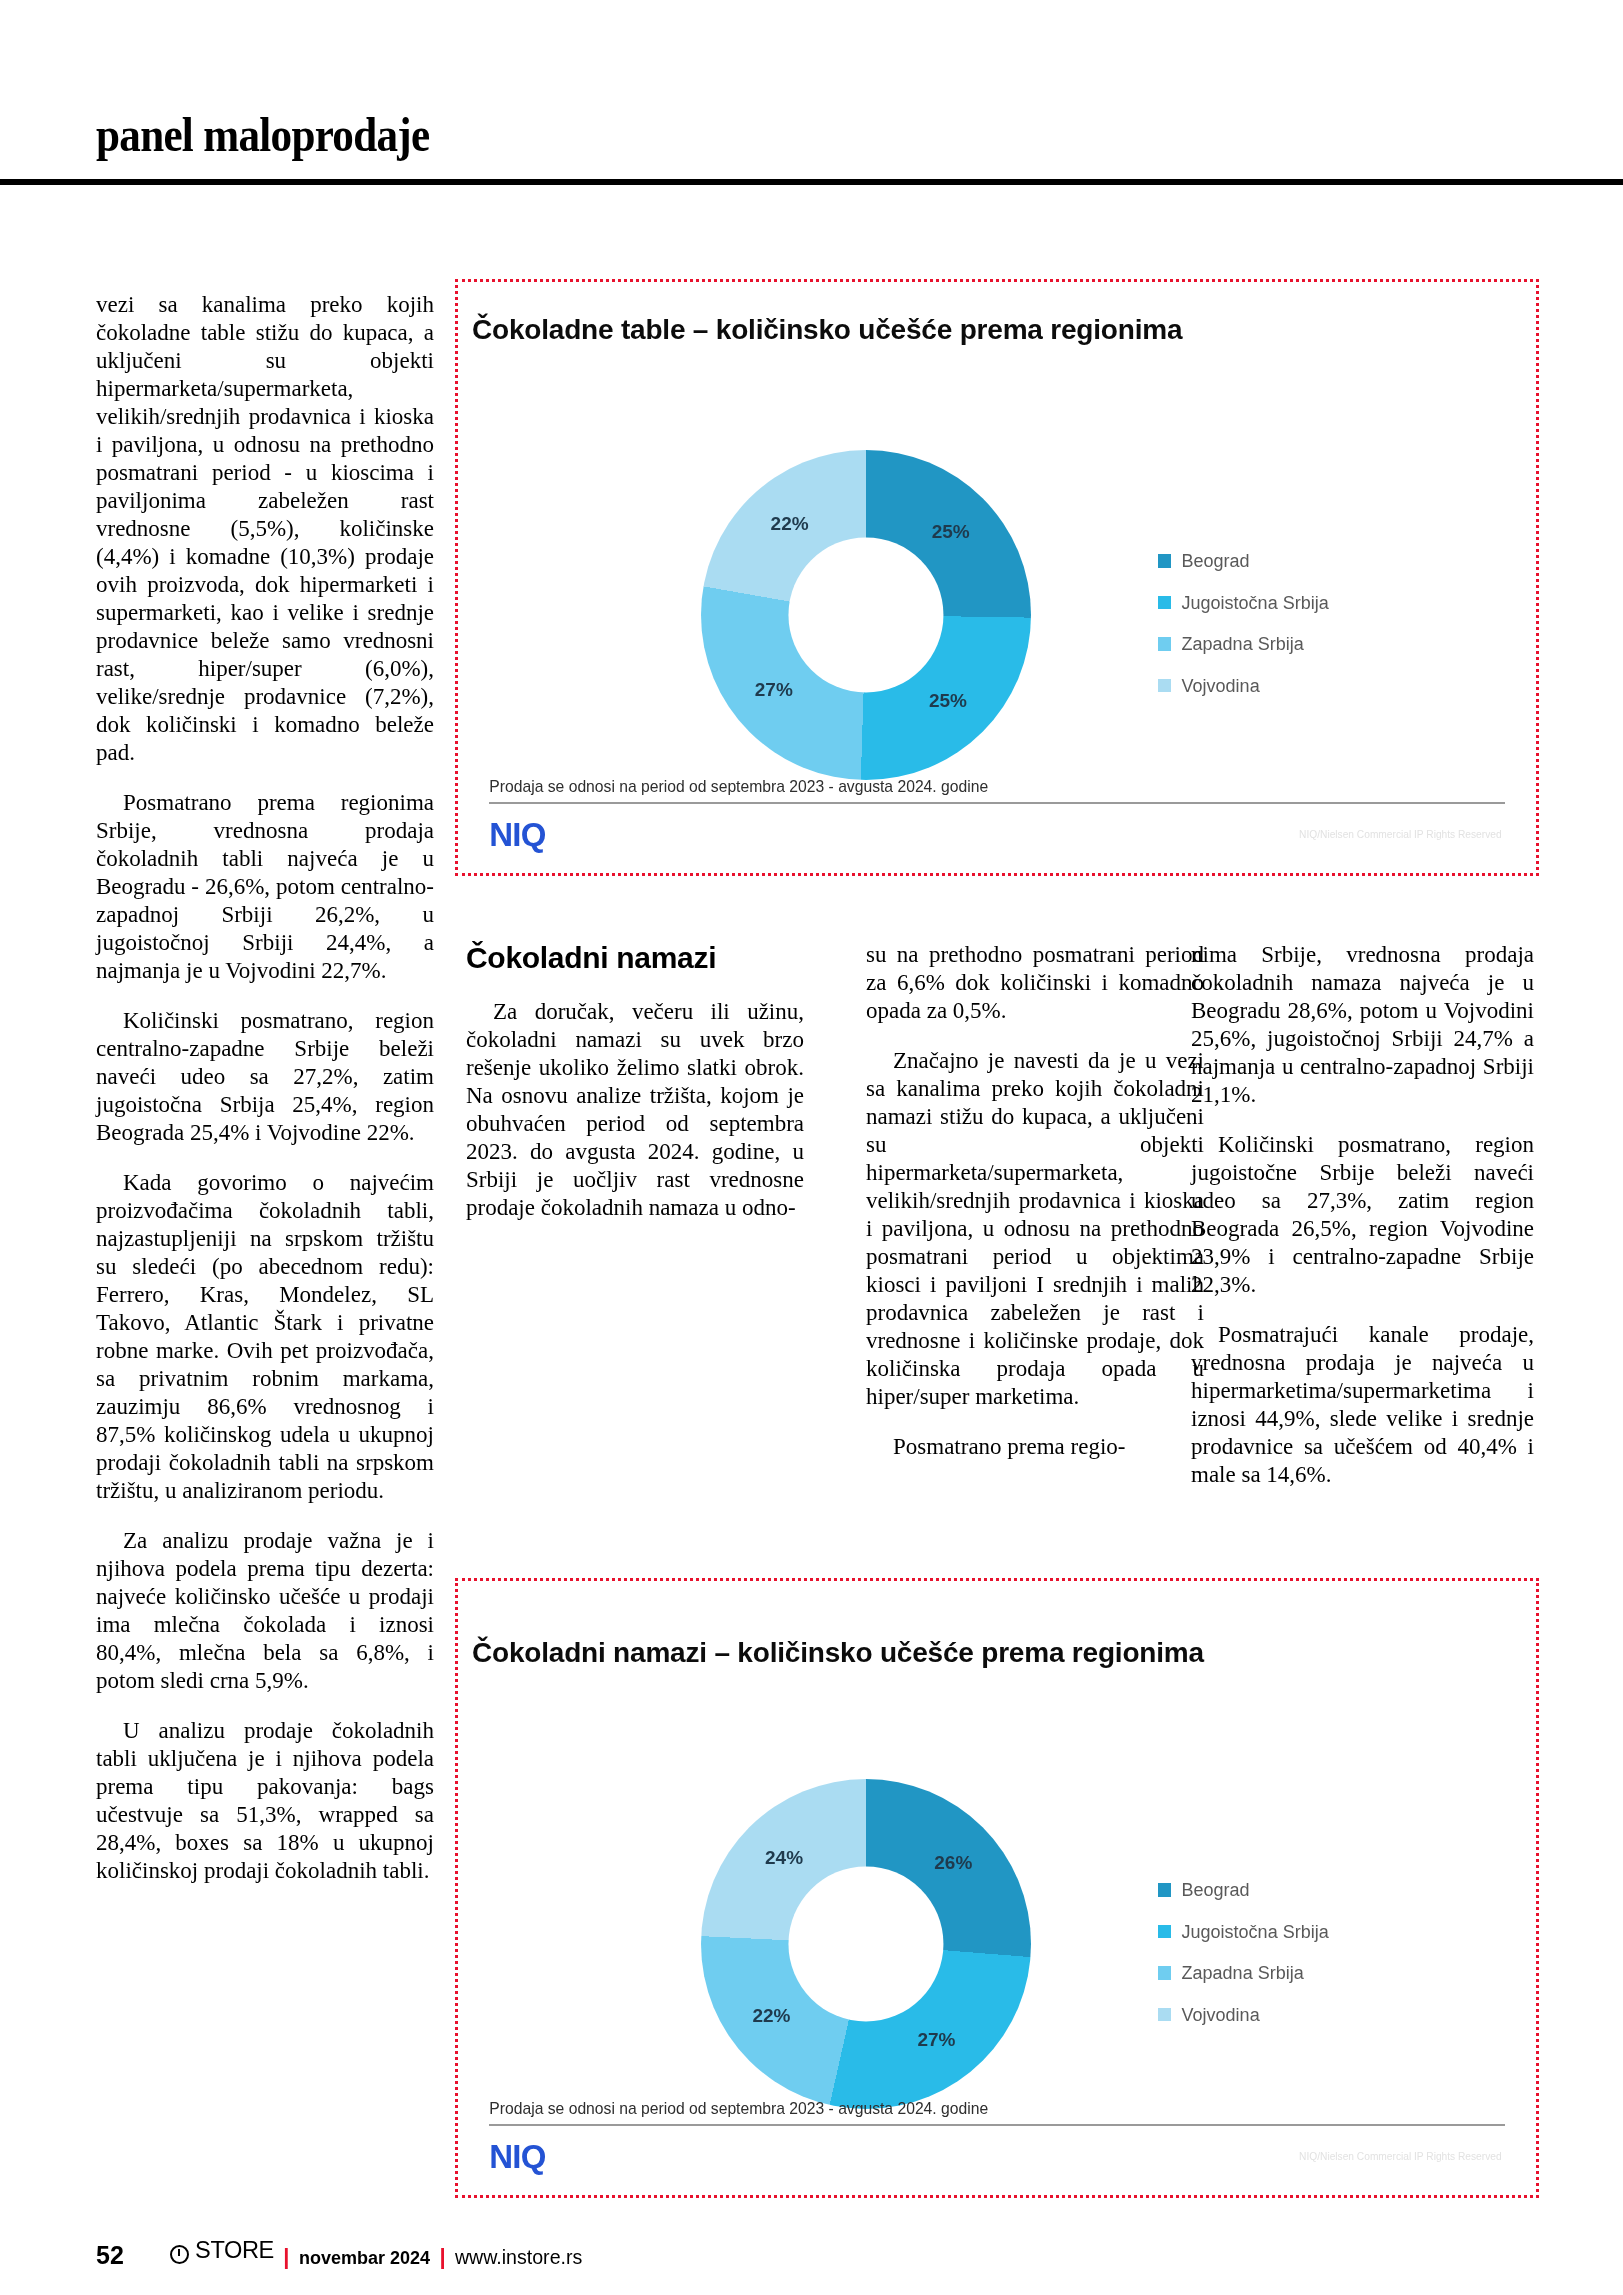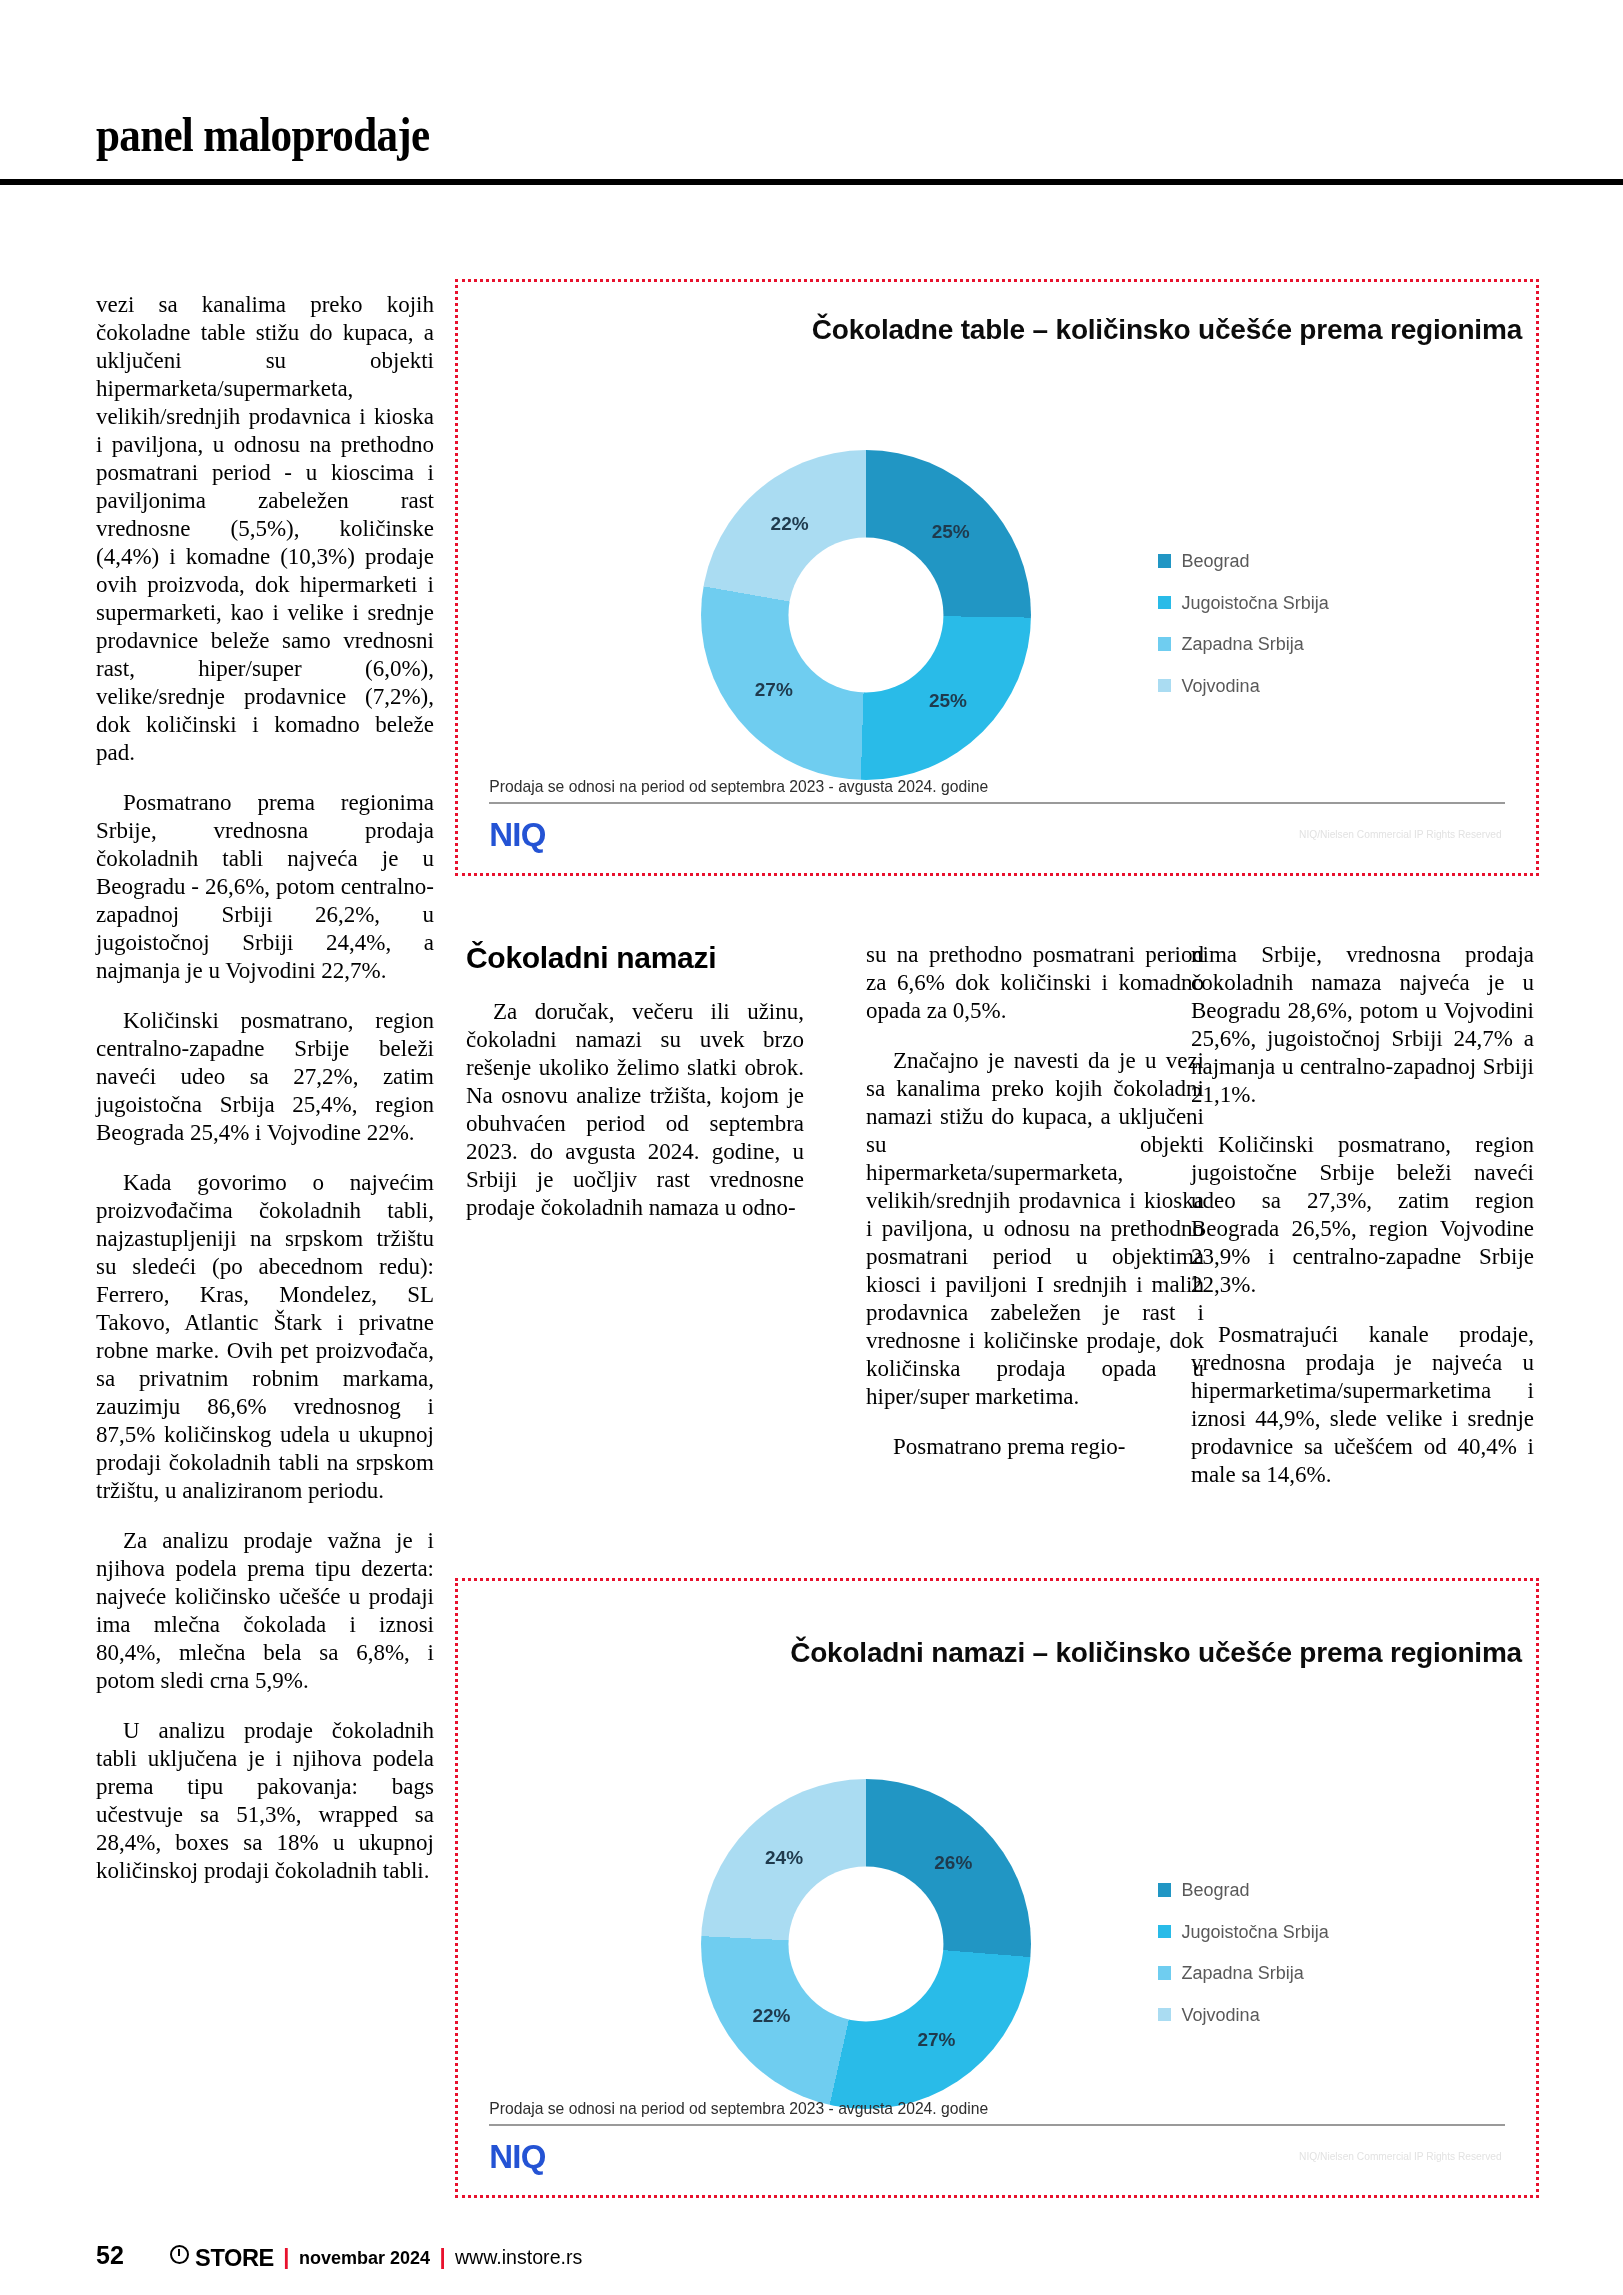--- a/index.html
+++ b/index.html
@@ -63,21 +63,21 @@
   }
   #chart-top{left:455px;top:279px;width:1084px;height:597px;}
   #chart-bottom{left:455px;top:1578px;width:1084px;height:620px;}
 
   .chart-inner{
     position:absolute;left:14px;top:11px;right:14px;bottom:11px;
     background:#ffffff;
   }
   .chart-title{
     position:absolute;left:0;right:0;top:20.4px;
-    text-align:right;
+    text-align:left;
     font-family:"Liberation Sans", sans-serif;
     font-weight:700;
     font-size:28px;
     line-height:1.22;
     color:#0c0c0c;
     letter-spacing:-0.2px;
   }
   #chart-bottom .chart-title{top:44px;}
 
   .donut-wrap{position:absolute;}
@@ -145,22 +145,22 @@
   }
 
   
   .pagefoot{
     position:absolute;left:96px;top:2230px;
     display:flex;align-items:baseline;
     font-family:"Liberation Sans", sans-serif;
   }
   .folio{font-weight:700;font-size:25px;color:#000;margin-right:46px;}
   .foot-logo{
-    font-weight:700;font-size:23.6px;color:#000;letter-spacing:-0.4px;
-    display:flex;align-items:flex-start;
+    font-weight:400;font-size:23.6px;color:#000;letter-spacing:-0.4px;
+    display:flex;align-items:flex-end;
   }
   .foot-mark{
     display:inline-block;width:19px;height:19px;border:2px solid #000;
     border-radius:50%;margin-right:6.3px;position:relative;box-sizing:border-box;
   }
   .foot-mark:before{
     content:"";position:absolute;left:50%;top:2.4px;width:2px;height:7px;
     background:#000;transform:translateX(-50%);
   }
   .foot-sep{color:#e8112d;font-weight:700;font-size:22px;margin:0 9.4px;}

